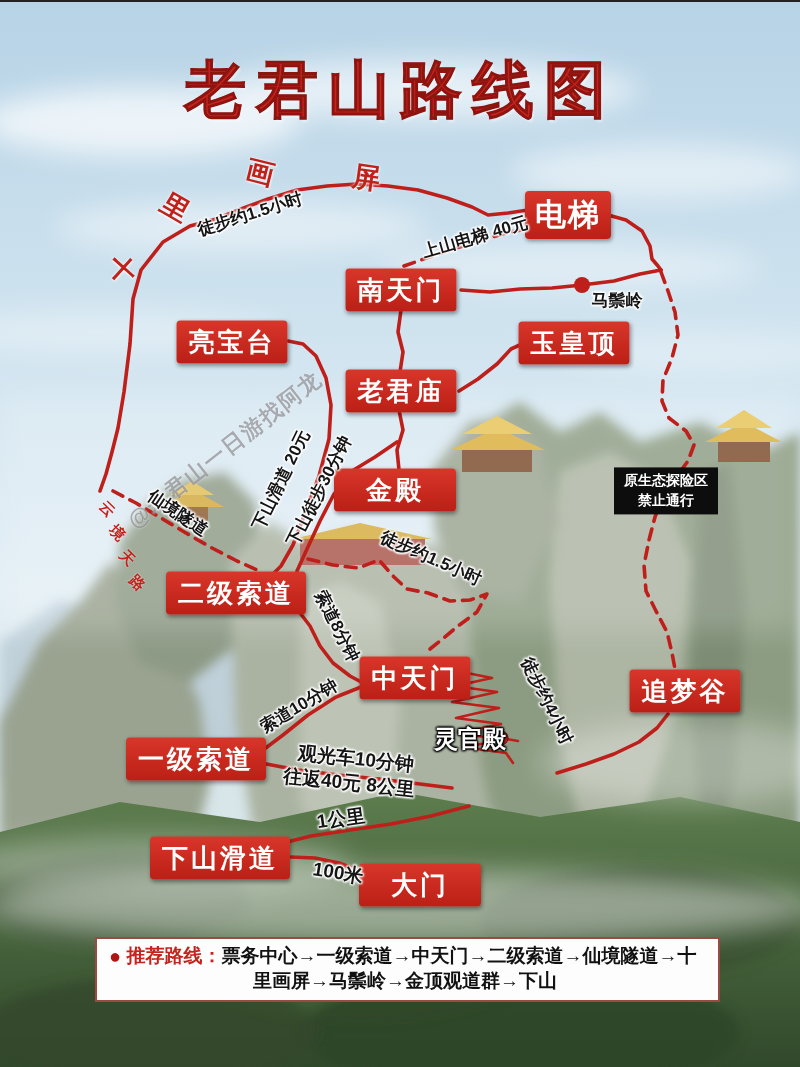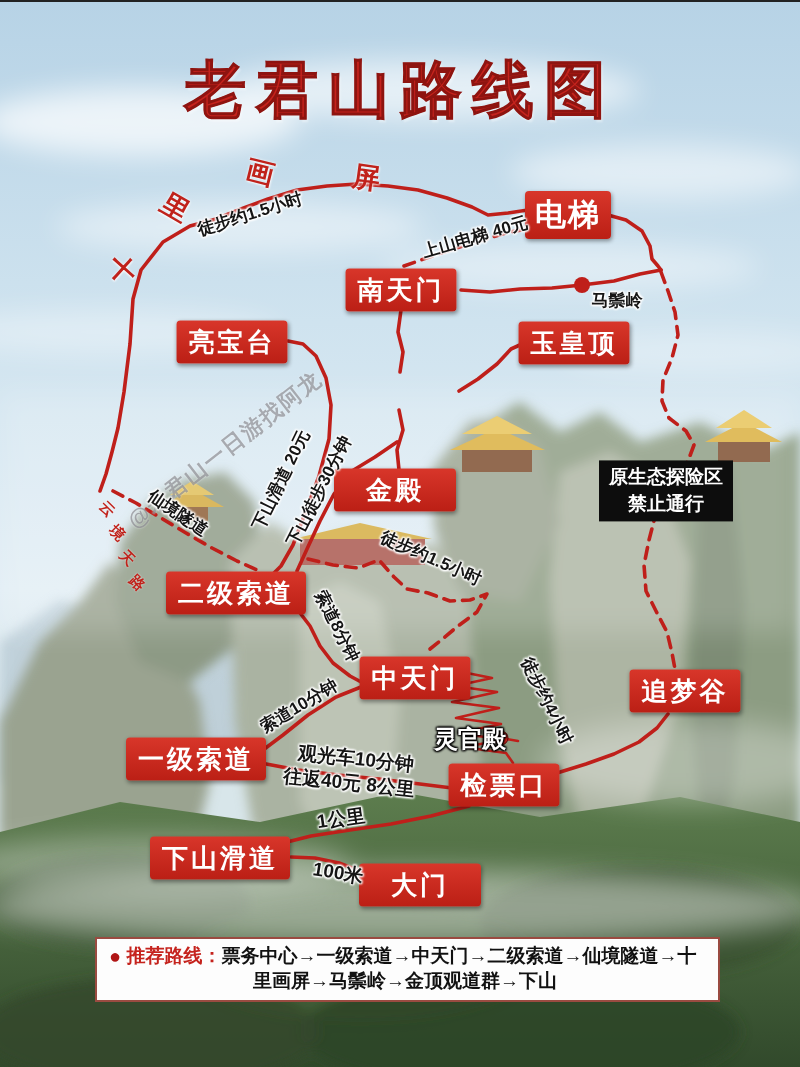--- a/index.html
+++ b/index.html
@@ -45,21 +45,21 @@
     text-shadow:0 0 2px rgba(255,255,255,.7);
   }
   .watermark{
     position:absolute;z-index:2;left:225px;top:448px;
     transform:translate(-50%,-50%) rotate(-38deg);
     font-size:22px;font-weight:700;letter-spacing:2px;white-space:nowrap;
     color:rgba(125,125,130,.62);text-shadow:0 0 2px rgba(255,255,255,.55);
   }
   .warning{
     position:absolute;z-index:3;left:666px;top:489px;transform:translate(-50%,-50%);
-    background:#0d0d0d;color:#fff;font-size:19px;font-weight:700;
+    background:#0d0d0d;color:#fff;font-size:14px;font-weight:700;
     padding:4px 10px;line-height:1.4;text-align:center;white-space:nowrap;
   }
   .recommend{
     position:absolute;z-index:4;left:95px;top:935px;width:625px;box-sizing:border-box;
     background:#fdfdfd;border:2px solid #9a4b41;padding:4px 10px 6px 12px;
     font-size:19px;line-height:1.3;color:#111;
   }
   .recommend p{margin:0;padding-left:144px;text-indent:-144px;font-weight:600;}
   .rec-dot{color:#b01515;font-size:20px;vertical-align:-1px;}
   .rec-label{color:#c5231d;font-weight:900;}
@@ -167,26 +167,26 @@
   </svg>
 
   <div class="page-title">老君山路线图</div>
 
   <div class="watermark">@老君山一日游找阿龙</div>
 
   <div class="node" style="left:401px;top:288px">南天门</div>
   <div class="node sm" style="left:568px;top:213px">电梯</div>
   <div class="node" style="left:574px;top:341px">玉皇顶</div>
   <div class="node" style="left:232px;top:340px">亮宝台</div>
+  <div class="node" style="left:401px;top:389px">老君庙</div>
   <div class="node wide" style="left:395px;top:488px">金殿</div>
   <div class="node" style="left:236px;top:591px">二级索道</div>
   <div class="node" style="left:415px;top:676px">中天门</div>
   <div class="node" style="left:685px;top:689px">追梦谷</div>
   <div class="node" style="left:196px;top:757px">一级索道</div>
-  <div class="node" style="left:504px;top:783px">检票口</div>
   <div class="node" style="left:220px;top:856px">下山滑道</div>
   <div class="node wide" style="left:420px;top:883px">大门</div>
 
   <div class="ridge-char" style="left:122px;top:268px;transform:translate(-50%,-50%) rotate(42deg)">十</div>
   <div class="ridge-char" style="left:175px;top:206px;transform:translate(-50%,-50%) rotate(30deg)">里</div>
   <div class="ridge-char" style="left:260px;top:171px;transform:translate(-50%,-50%) rotate(14deg)">画</div>
   <div class="ridge-char" style="left:366px;top:176px;transform:translate(-50%,-50%) rotate(8deg)">屏</div>
 
   <div class="sky-char" style="left:107px;top:507px;transform:translate(-50%,-50%) rotate(45deg)">云</div>
   <div class="sky-char" style="left:117px;top:531px;transform:translate(-50%,-50%) rotate(45deg)">境</div>

